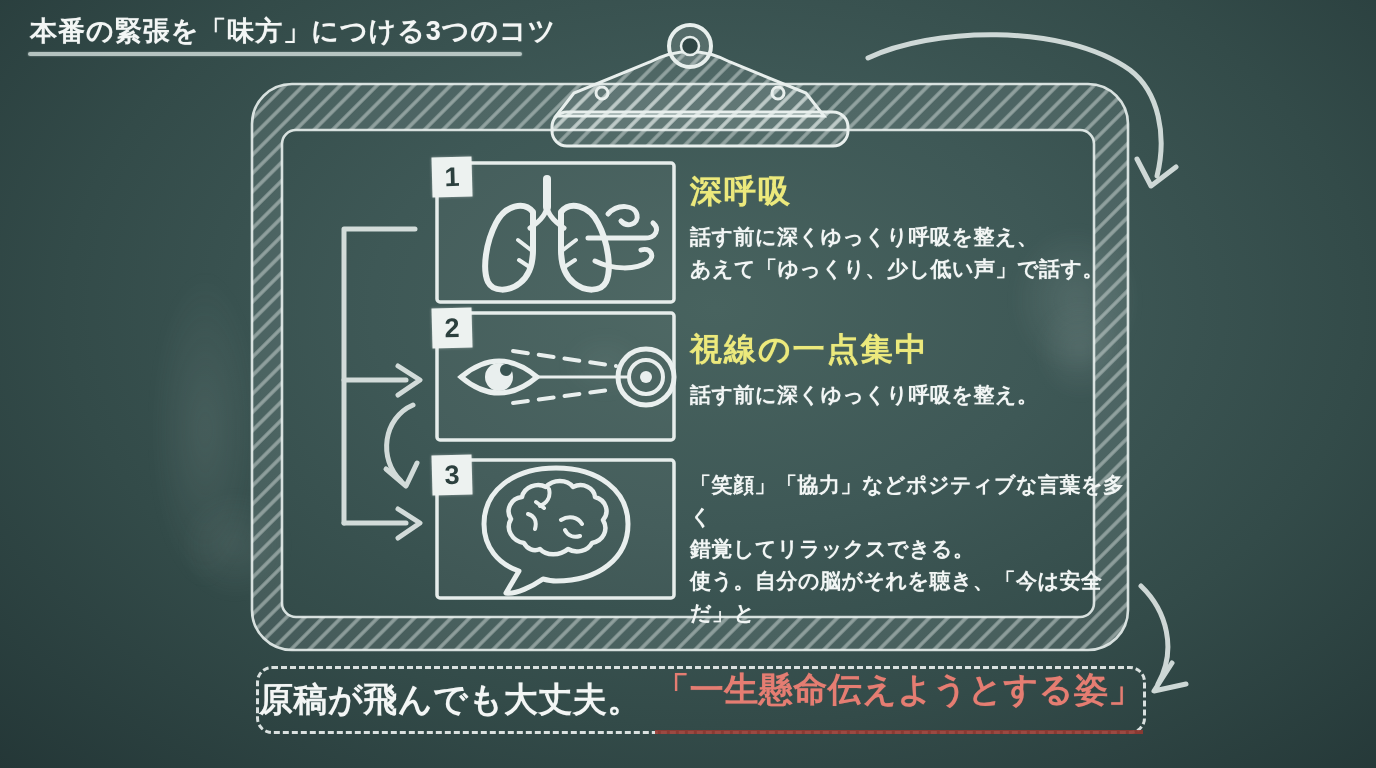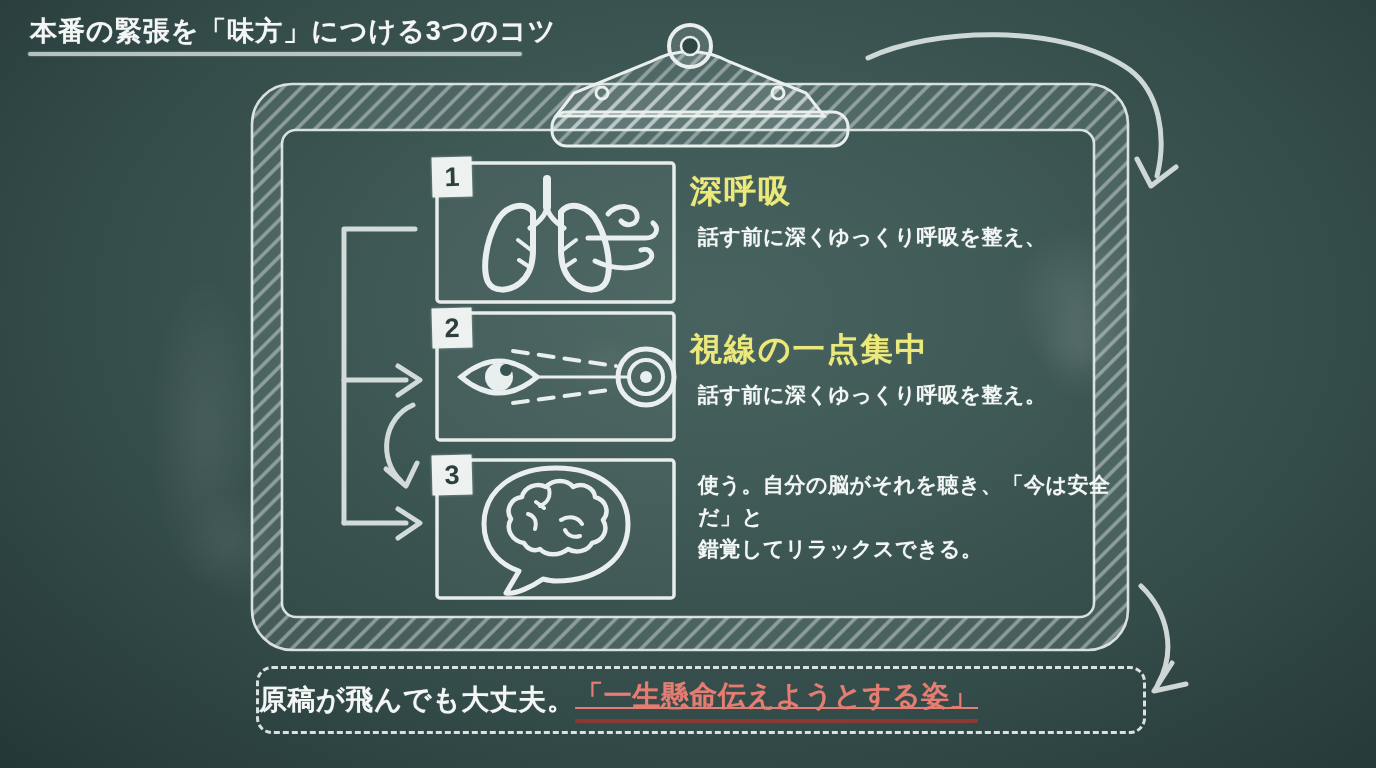--- a/index.html
+++ b/index.html
@@ -34,33 +34,32 @@
   .badge1{left:432px;top:157px;}
   .badge2{left:432px;top:308px;}
   .badge3{left:432px;top:455px;}
 
   .item{position:absolute;left:690px;width:440px;}
   .item1{top:168px;} .item2{top:326px;} .item3{top:462px;}
   .item-heading{
     font-size:32px;font-weight:900;color:#ece97c;line-height:46px;letter-spacing:2px;
     text-shadow:0 0 1px rgba(236,233,124,.6);
   }
-  .item-body{margin-top:7px;font-size:21px;font-weight:700;color:#f2f6f5;line-height:32px;letter-spacing:.5px;text-shadow:0 0 1px rgba(255,255,255,.35);margin-left:8px;}
+  .item-body{margin-top:7px;font-size:21px;font-weight:700;color:#f2f6f5;line-height:32px;letter-spacing:.5px;text-shadow:0 0 1px rgba(255,255,255,.35);}
 
   .footer-box{
     position:absolute;left:256px;top:666px;width:884px;height:62px;
     border:3px dashed rgba(242,246,245,.88);border-radius:16px;
-    display:flex;align-items:center;justify-content:flex-start;white-space:nowrap;
-    font-size:28px;font-weight:800;color:#f3f6f5;letter-spacing:.5px;
+    display:flex;align-items:center;justify-content:space-between;white-space:nowrap;
+    font-size:34px;font-weight:800;color:#f3f6f5;letter-spacing:.5px;
     text-shadow:0 0 1px rgba(255,255,255,.35);
   }
   .footer-highlight{
-    color:#e57d72;border-bottom:4px solid rgba(148,57,49,.9);padding-bottom:4px;
+    color:#e57d72;border-bottom:4px solid rgba(148,57,49,.9);padding-bottom:17px;
     text-shadow:0 0 1px rgba(229,125,114,.5);
-    text-decoration:underline;
   }
 </style>
 </head>
 <body>
 
 <div id="board">
 
   <div class="smudge s1"></div>
   <div class="smudge s2"></div>
   <div class="smudge s3"></div>
@@ -152,34 +151,36 @@
   <div class="title-underline"></div>
 
   <div class="badge badge1">1</div>
   <div class="badge badge2">2</div>
   <div class="badge badge3">3</div>
 
   <div class="item item1">
     <div class="item-heading">深呼吸</div>
     <div class="item-body">
       <div>話す前に深くゆっくり呼吸を整え、</div>
+      <div>あえて「ゆっくり、少し低い声」で話す。</div>
     </div>
   </div>
 
   <div class="item item2">
     <div class="item-heading">視線の一点集中</div>
     <div class="item-body">
       <div>話す前に深くゆっくり呼吸を整え。</div>
     </div>
   </div>
 
   <div class="item item3">
     <div class="item-body">
+      <div>「笑顔」「協力」などポジティブな言葉を多く</div>
+      <div>錯覚してリラックスできる。</div>
       <div>使う。自分の脳がそれを聴き、「今は安全だ」と</div>
-      <div>錯覚してリラックスできる。</div>
     </div>
   </div>
 
   <div class="footer-box">
     <span>原稿が飛んでも大丈夫。</span>
       <span class="footer-highlight">「一生懸命伝えようとする姿」</span>
   </div>
 
 </div>
 

